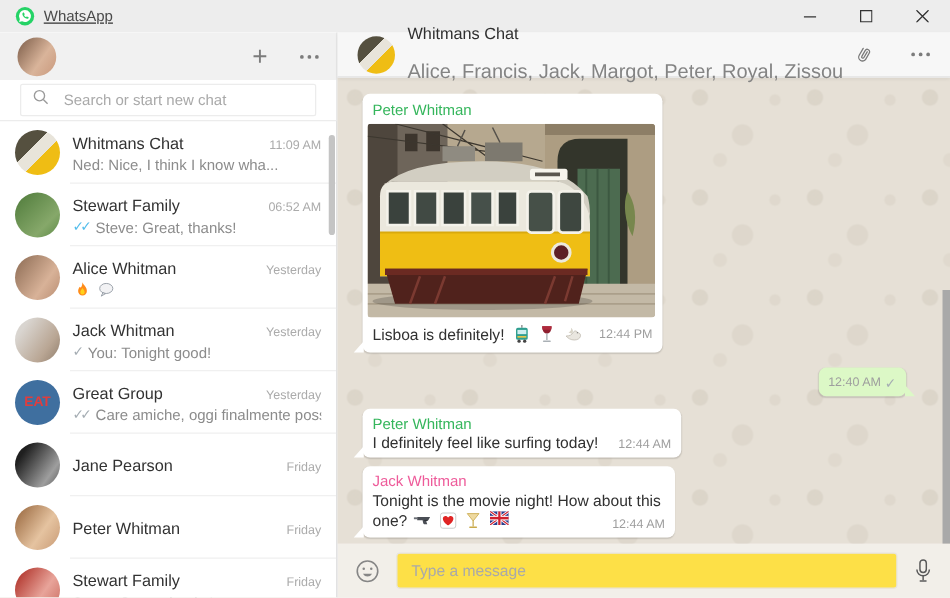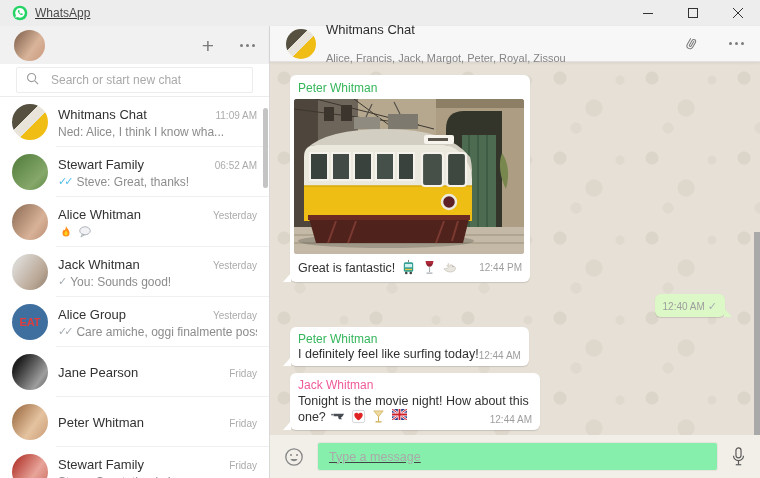--- a/index.html
+++ b/index.html
@@ -56,21 +56,21 @@
   .av-jane   { background:linear-gradient(125deg,#1f1f1f 20%,#9e9e9e 75%,#5a5a5a); }
   .av-peter  { background:linear-gradient(125deg,#a87a52 15%,#e5c3a0 60%,#c89a74); }
   .av-flowers{ background:linear-gradient(125deg,#b8433a 15%,#e8a49a 60%,#c96a5e); }
 
   
   .chatpane { flex:1; display:flex; flex-direction:column; min-width:0; }
   .ch-header { height:36px; background:#f7f7f7; border-bottom:1px solid #e2e2e2; box-shadow:0 1px 3px rgba(0,0,0,.07); display:flex; align-items:center; padding:0 16px; flex:none; position:relative; z-index:2; }
   .ch-avatar { width:30px; height:30px; margin-right:10px; }
   .ch-titles { line-height:1.15; }
   .ch-title { font-size:13px; color:#2f2f2f; font-weight:500; }
-  .ch-sub { font-size:11px; color:#848484; margin-top:14px; }
+  .ch-sub { font-size:16px; color:#848484; margin-top:14px; }
   .ch-actions { margin-left:auto; display:flex; align-items:center; gap:30px; }
 
   .messages { flex:1; min-height:0; position:relative; overflow:hidden; display:flex; flex-direction:column; align-items:flex-start; padding:13px 35px 4px 20px;
     background-color:#e6e0d6;
     background-image:
       radial-gradient(circle at 14px 16px, rgba(150,138,116,.13) 6px, transparent 7px),
       radial-gradient(circle at 48px 46px, rgba(150,138,116,.10) 8px, transparent 9px),
       radial-gradient(circle at 74px 18px, rgba(150,138,116,.09) 4px, transparent 5px),
       radial-gradient(circle at 30px 66px, rgba(150,138,116,.08) 5px, transparent 6px);
     background-size:92px 80px; }
@@ -91,42 +91,42 @@
   .photo { width:230px; height:155px; border-radius:3px; overflow:hidden; display:block; }
   .photo svg { display:block; width:100%; height:100%; }
   .caption-row { display:flex; align-items:center; padding:6px 4px 3px; }
   .caption-row .time { margin-left:auto; }
   .time { font-size:10px; color:#9e9e9e; white-space:nowrap; }
 
   .msg.out.text-msg { margin-top:6px; padding:5px 8px 4px; max-width:300px; }
   .out-meta { display:flex; justify-content:flex-end; align-items:center; gap:3px; margin-top:1px; }
 
   .msg.in.text-msg { margin-top:0; padding:3px 8px 4px; max-width:300px; }
-  .inline-row { display:flex; align-items:flex-end; padding:1px 0 1px; }
+  .inline-row { display:flex; align-items:flex-end; gap:16px; padding:1px 0 1px; }
   .gap-a { height:6px; flex:none; }
   .gap-b { height:10px; flex:none; }
   .gap-c { height:7px; flex:none; }
 
   .wrap-msg { width:250px; padding-bottom:6px; }
   .wrap-msg .msg-text { display:block; padding:1px 0 0; line-height:1.3; }
   .wrap-msg .time { position:absolute; right:8px; bottom:5px; }
 
   .tick { white-space:nowrap; font-size:11px; }
   .tick.double { letter-spacing:-3px; margin-right:3px; }
   .tick.blue { color:#53bdeb; }
   .tick.gray { color:#a5adb3; }
 
   .emoji { display:inline-block; width:15px; height:15px; vertical-align:-3px; margin:0 1px; }
   .emoji svg { display:block; width:100%; height:100%; }
   .emoji-sm { width:14px; height:14px; vertical-align:-3px; }
   .flip { transform:scaleX(-1); }
 
   
   .composer { height:43px; flex:none; background:#f2efe9; display:flex; align-items:center; padding:0 14px; gap:13px; }
-  .composer-input { flex:1; height:29px; background:#86efac; border:1px solid #e7e4dd; border-radius:3px; padding:0 11px; font-size:12.5px; color:#444; outline:none; font-family:"Liberation Sans",sans-serif;text-decoration:underline; }
+  .composer-input { flex:1; height:29px; background:#fde047; border:1px solid #e7e4dd; border-radius:3px; padding:0 11px; font-size:12.5px; color:#444; outline:none; font-family:"Liberation Sans",sans-serif; }
   .composer-input::placeholder { color:#a9a9a9; }
   .comp-icon { flex:none; display:flex; align-items:center; justify-content:center; cursor:pointer; }
 </style>
 </head>
 <body>
 
 <div class="window">
 
   <div class="titlebar">
     <div class="tb-left">
@@ -188,21 +188,21 @@
       <div class="chat-list">
 
         <div class="chat-row">
           <span class="avatar row-avatar av-tram"></span>
           <div class="row-body">
             <div class="row-top">
                 <span class="row-name">Whitmans Chat</span>
                 <span class="row-time">11:09 AM</span>
               </div>
             <div class="row-preview">
-                <span>Ned: Alice, I think I know wha...</span>
+                <span>Ned: Nice, I think I know wha...</span>
               </div>
           </div>
         </div>
 
         <div class="chat-row">
           <span class="avatar row-avatar av-green"></span>
           <div class="row-body">
             <div class="row-top">
                 <span class="row-name">Stewart Family</span>
                 <span class="row-time">06:52 AM</span>
@@ -240,32 +240,32 @@
 
         <div class="chat-row">
           <span class="avatar row-avatar av-jack"></span>
           <div class="row-body">
             <div class="row-top">
                 <span class="row-name">Jack Whitman</span>
                 <span class="row-time">Yesterday</span>
               </div>
             <div class="row-preview">
                 <span class="tick single gray">✓</span>
-                <span>You: Sounds good!</span>
+                <span>You: Tonight good!</span>
               </div>
           </div>
         </div>
 
         <div class="chat-row">
           <span class="avatar row-avatar av-eat">
               <span>EAT</span>
             </span>
           <div class="row-body">
             <div class="row-top">
-                <span class="row-name">Alice Group</span>
+                <span class="row-name">Great Group</span>
                 <span class="row-time">Yesterday</span>
               </div>
             <div class="row-preview">
                 <span class="tick double gray">✓✓</span>
                 <span>Care amiche, oggi finalmente posso</span>
               </div>
           </div>
         </div>
 
         <div class="chat-row">
@@ -364,21 +364,21 @@
               <rect x="153" y="54" width="19" height="33" rx="3" fill="#3e4740" stroke="#f4f2ea" stroke-width="2.2"></rect>
               <rect x="130" y="36" width="30" height="9" rx="2" fill="#f6f4ec"></rect>
               <rect x="134" y="39" width="20" height="3" fill="#5a564e"></rect>
               <circle cx="155" cy="103" r="7" fill="#5c2026" stroke="#ece9dd" stroke-width="2.5"></circle>
               <path d="M14 116 H176 L169 144 H22 Z" fill="#50221c"></path>
               <rect x="14" y="116" width="162" height="5" fill="#6b2a22"></rect>
               <path d="M34 144 L42 122 M54 144 L62 122 M142 144 L150 122 M158 142 L164 122" stroke="#7b3a31" stroke-width="2" fill="none"></path>
             </svg>
           </span>
           <div class="caption-row">
-            <span>Great is fantastic!</span>
+            <span>Lisboa is definitely!</span>
             <span style="margin-left:5px; white-space:nowrap;">
               <span class="emoji"><svg viewBox="0 0 16 16">
                     <line x1="8" y1="0" x2="8" y2="2.4" stroke="#777" stroke-width="1"></line>
                     <rect x="3" y="2.4" width="10" height="10.2" rx="1.6" fill="#2e9e8f"></rect>
                     <rect x="4.2" y="4.2" width="7.6" height="3.6" fill="#cfeff0"></rect>
                     <rect x="4.2" y="9.4" width="7.6" height="1.4" fill="#e8c64a"></rect>
                     <circle cx="5.6" cy="13.8" r="1.4" fill="#444"></circle>
                     <circle cx="10.4" cy="13.8" r="1.4" fill="#444"></circle>
                   </svg></span>
               <span class="emoji"><svg viewBox="0 0 16 16">

